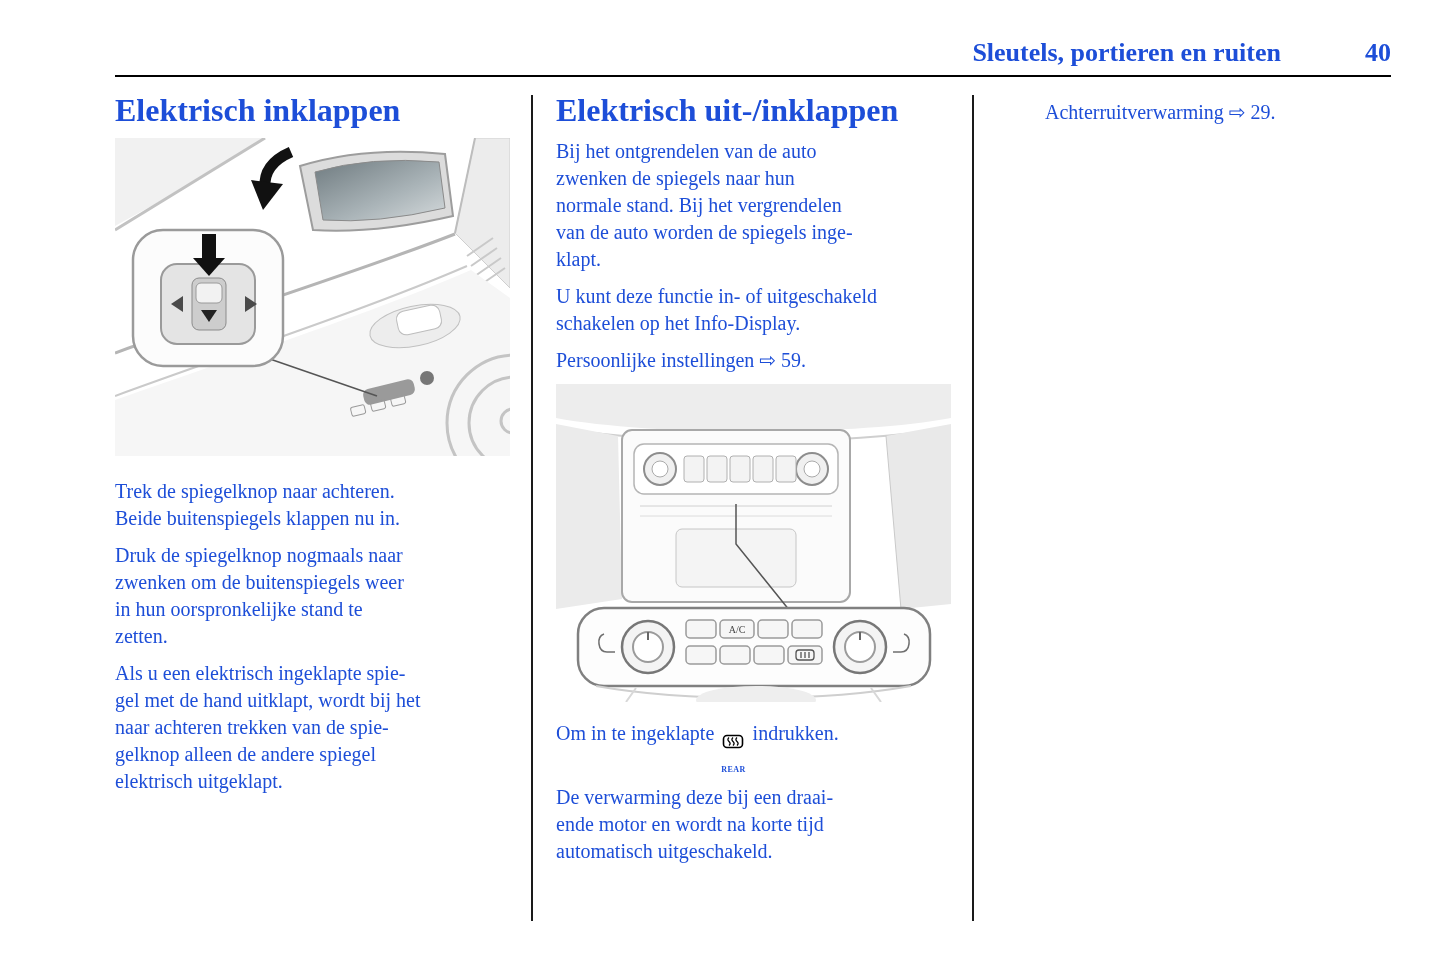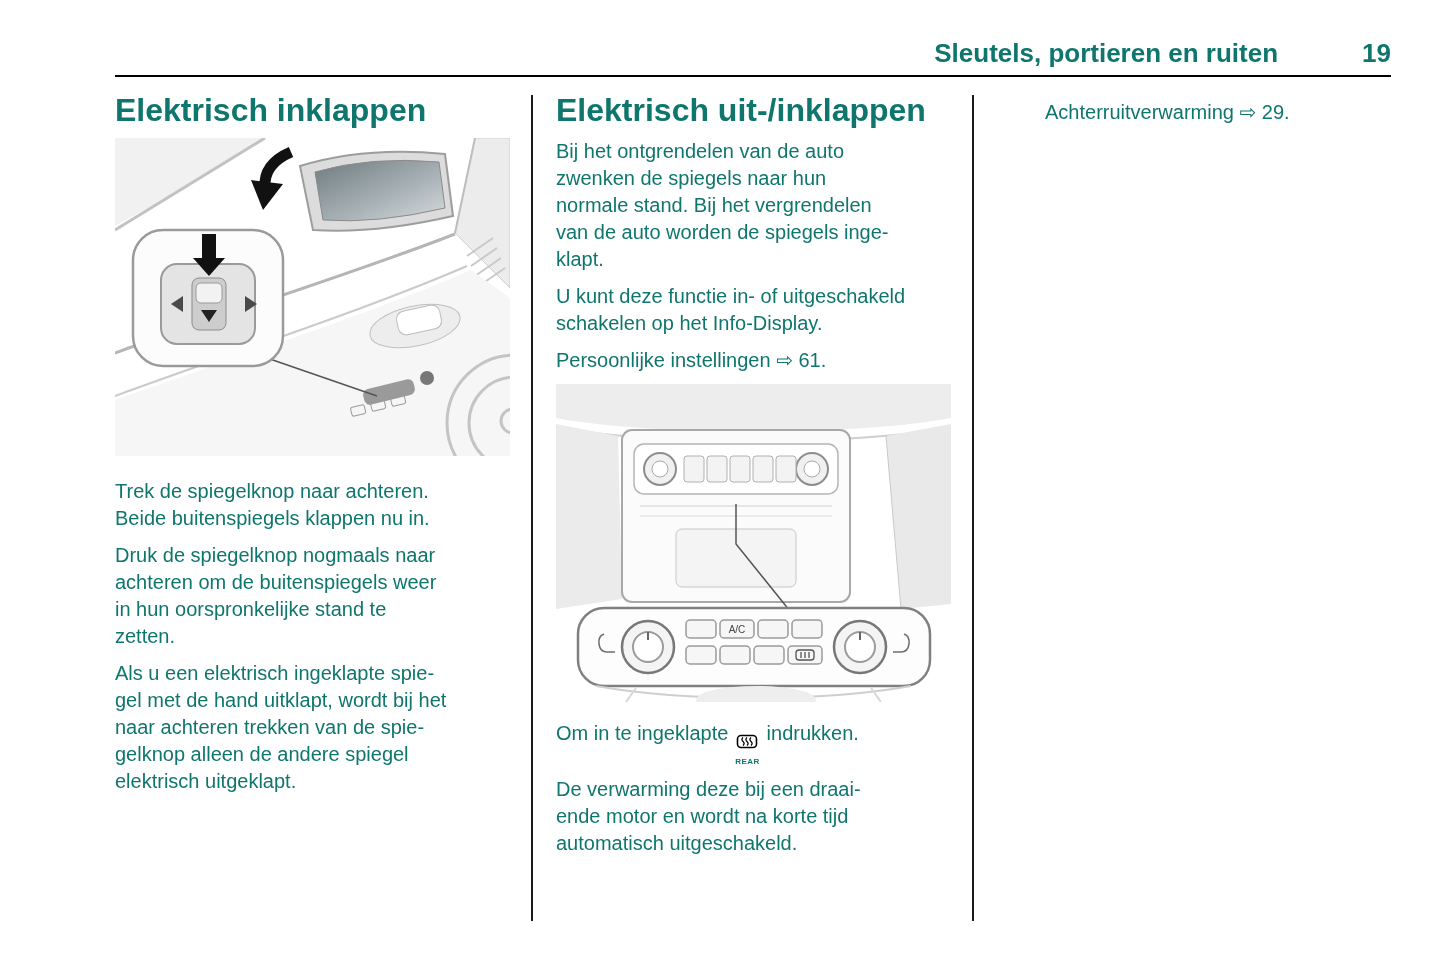--- a/index.html
+++ b/index.html
@@ -2,22 +2,22 @@
 <html><head>
 <meta charset="utf-8">
 <style>
   * { margin: 0; padding: 0; box-sizing: border-box; }
   html, body { background: #ffffff; }
   .page {
     position: relative;
     width: 1445px;
     height: 966px;
     background: #ffffff;
-    color: #0f766e;
-    font-family: Liberation Sans, sans-serif;
+    color: #1d4ed8;
+    font-family: Liberation Serif, serif;
     overflow: hidden;
   }
   .header-row {
     position: absolute;
     top: 38px;
     left: 115px;
     width: 1276px;
     display: flex;
     justify-content: flex-end;
     align-items: baseline;
@@ -83,31 +83,31 @@
     align-items: center;
     vertical-align: -9px;
     margin: 0 7px;
     line-height: 1;
   }
   .rear-icon svg { width: 22px; height: 15px; display: block; }
   .rear-label {
     font-size: 8px;
     font-weight: 700;
     letter-spacing: 0.4px;
-    margin-top: 9px;
+    margin-top: 17px;
   }
 </style>
 </head>
 <body>
 
 <div class="page">
 
   <div class="header-row">
     <div>Sleutels, portieren en ruiten</div>
-    <div>19</div>
+    <div>40</div>
   </div>
   <div class="header-rule"></div>
 
   <div class="vsep vsep1"></div>
   <div class="vsep vsep2"></div>
 
   <section class="col col1">
     <h2 class="colhead">Elektrisch inklappen</h2>
 
     <svg class="figure" viewBox="0 0 395 318" xmlns="http://www.w3.org/2000/svg">
@@ -163,40 +163,40 @@
         <g>
           <rect x="87" y="96" width="14" height="24" fill="#111"></rect>
           <polygon points="78,120 110,120 94,138" fill="#111"></polygon>
         </g>
       </g>
     </svg>
 
     <p class="body">Trek de spiegelknop naar achteren.
 Beide buitenspiegels klappen nu in.</p>
     <p class="body">Druk de spiegelknop nogmaals naar
-achteren om de buitenspiegels weer
+zwenken om de buitenspiegels weer
 in hun oorspronkelijke stand te
 zetten.</p>
     <p class="body">Als u een elektrisch ingeklapte spie-
 gel met de hand uitklapt, wordt bij het
 naar achteren trekken van de spie-
 gelknop alleen de andere spiegel
 elektrisch uitgeklapt.</p>
   </section>
 
   <section class="col col2">
     <h2 class="colhead">Elektrisch uit-/inklappen</h2>
     <p class="body">Bij het ontgrendelen van de auto
 zwenken de spiegels naar hun
 normale stand. Bij het vergrendelen
 van de auto worden de spiegels inge-
 klapt.</p>
     <p class="body">U kunt deze functie in- of uitgeschakeld
 schakelen op het Info-Display.</p>
-    <p class="body">Persoonlijke instellingen ⇨ 61.</p>
+    <p class="body">Persoonlijke instellingen ⇨ 59.</p>
 
 
     <svg class="figure figure2" viewBox="0 0 395 318" xmlns="http://www.w3.org/2000/svg">
       <path d="M0,0 L395,0 L395,34 C300,52 95,52 0,34 Z" fill="#ededed"></path>
       <path d="M0,44 C120,62 275,62 395,44" stroke="#cfcfcf" stroke-width="2" fill="none"></path>
       <polygon points="330,52 395,40 395,220 345,225" fill="#e9e9e9"></polygon>
       <path d="M330,52 L345,225" stroke="#c9c9c9" fill="none"></path>
       <polygon points="0,40 62,52 66,215 0,225" fill="#ebebeb"></polygon>
       <rect x="66" y="46" width="228" height="172" rx="10" fill="#fbfbfb" stroke="#a8a8a8" stroke-width="2"></rect>
       <rect x="78" y="60" width="204" height="50" rx="10" fill="#ffffff" stroke="#b5b5b5" stroke-width="1.5"></rect>

